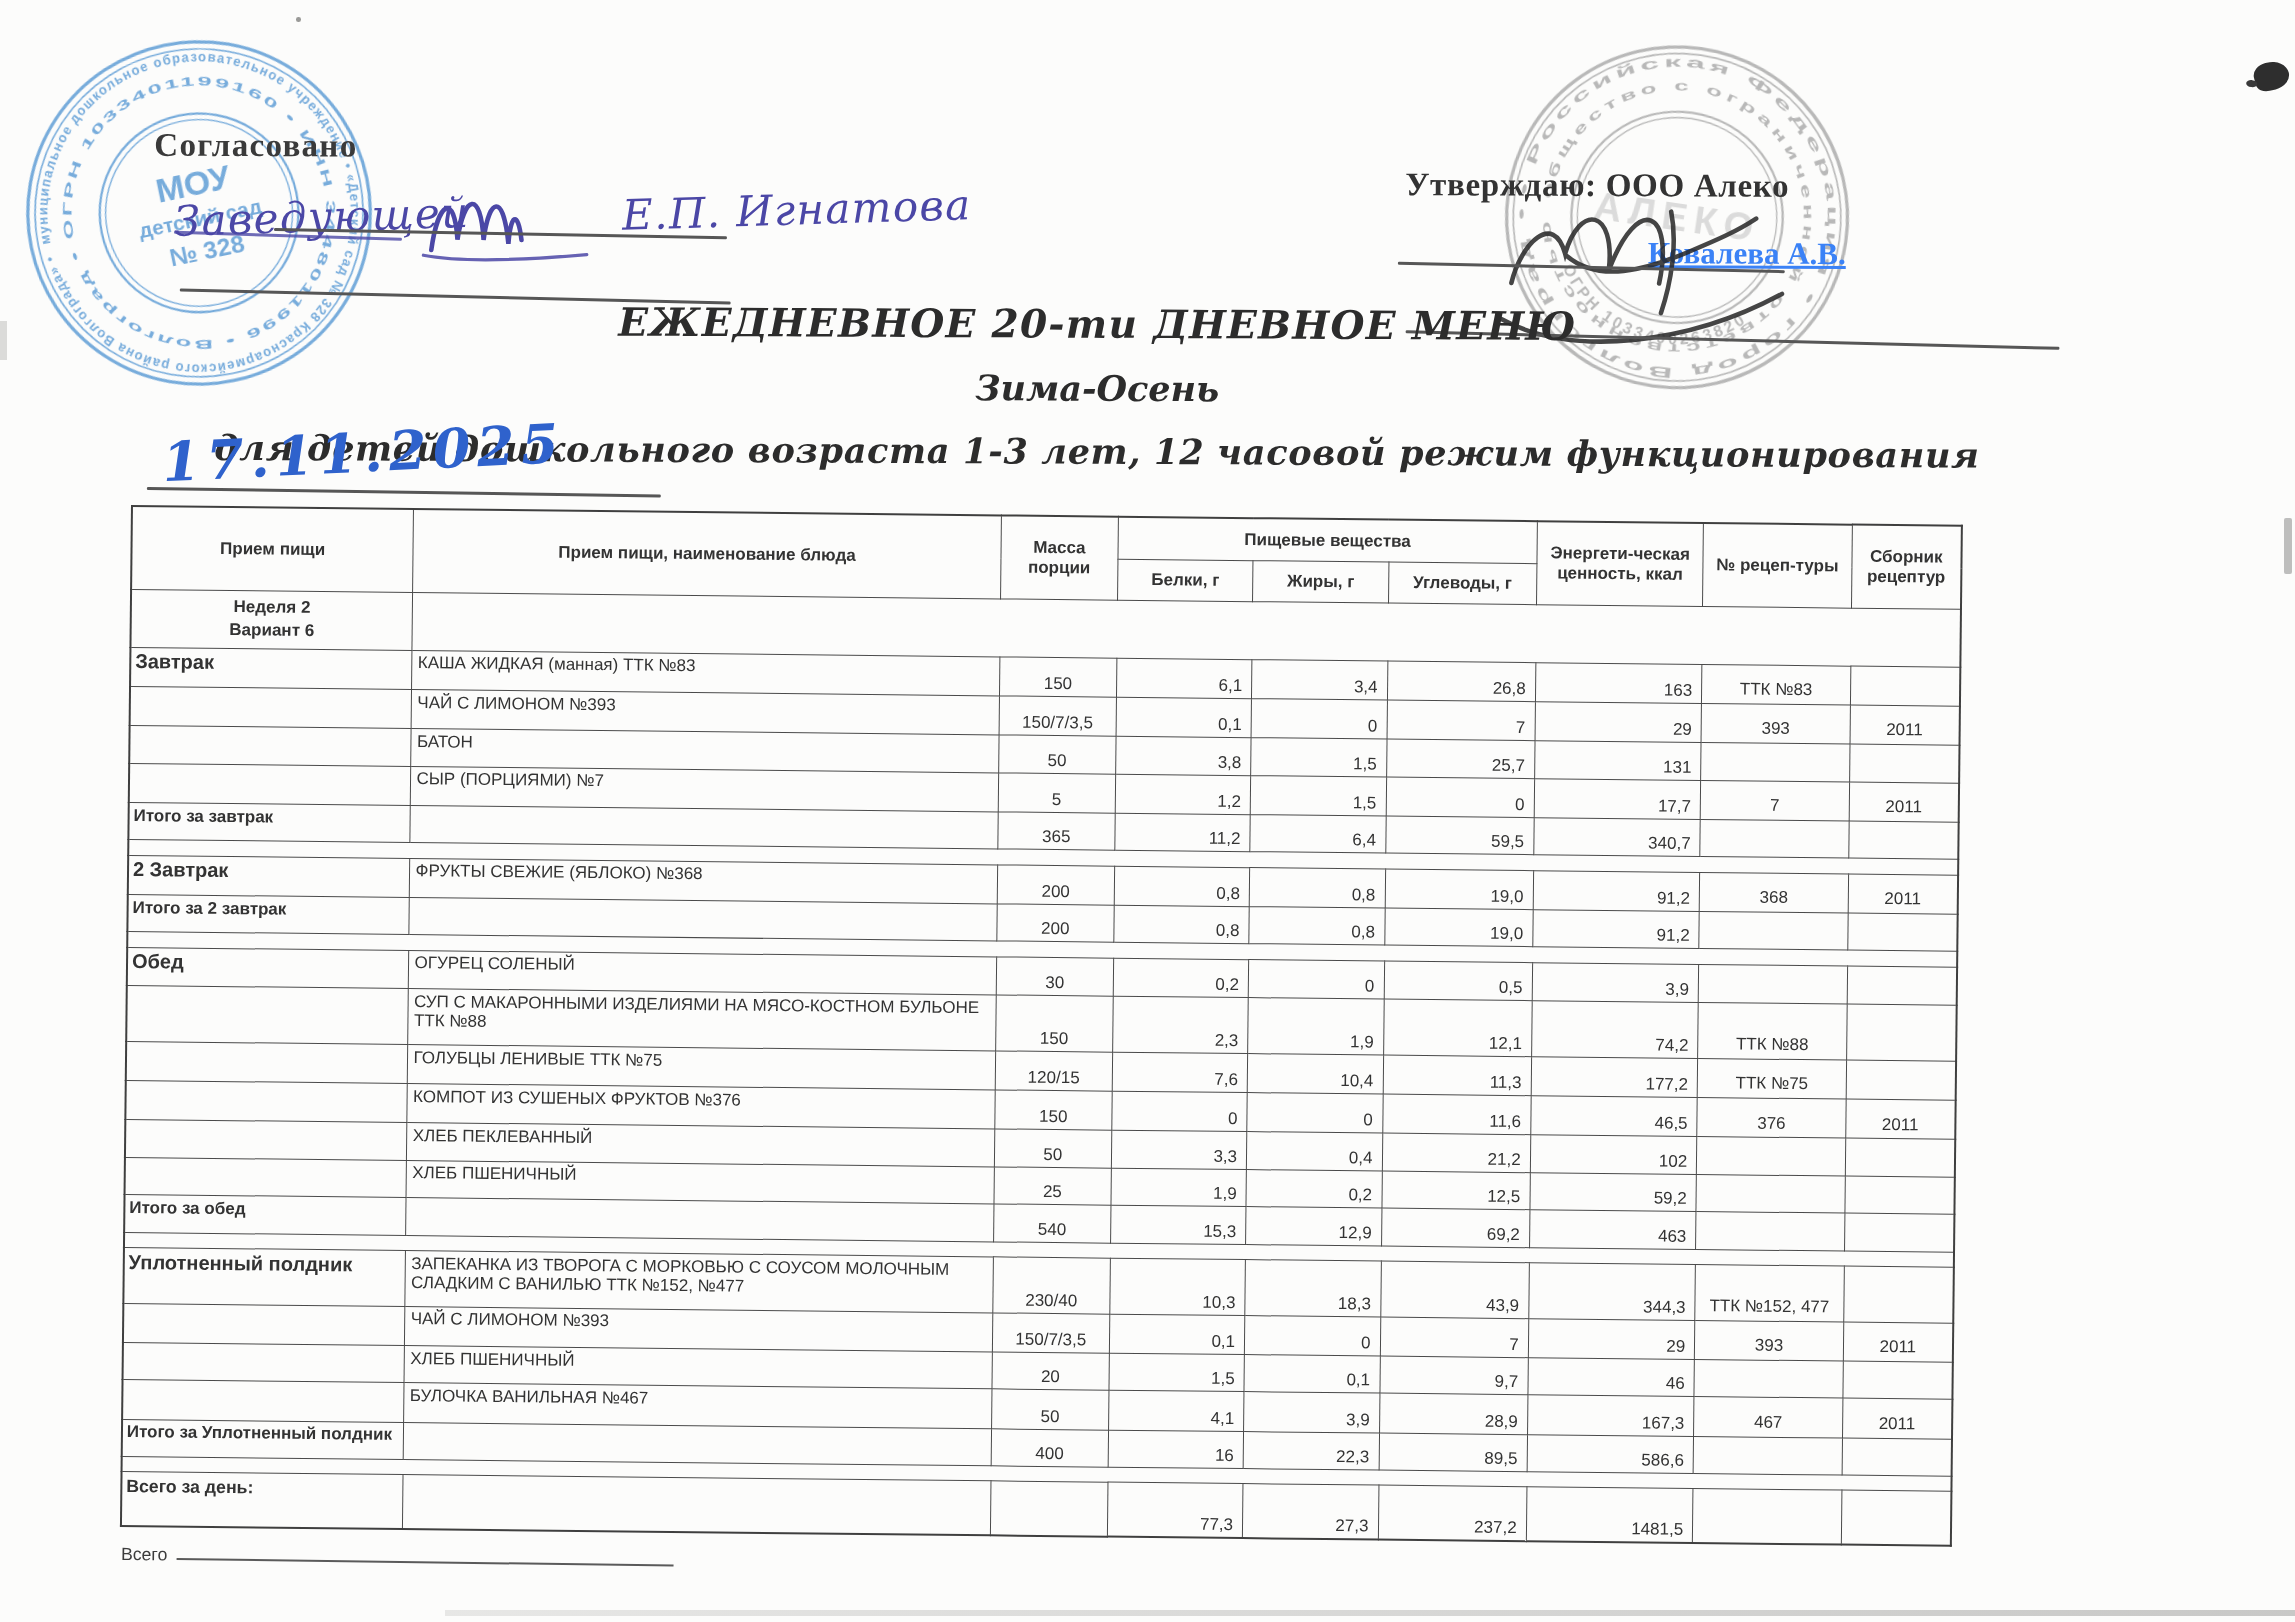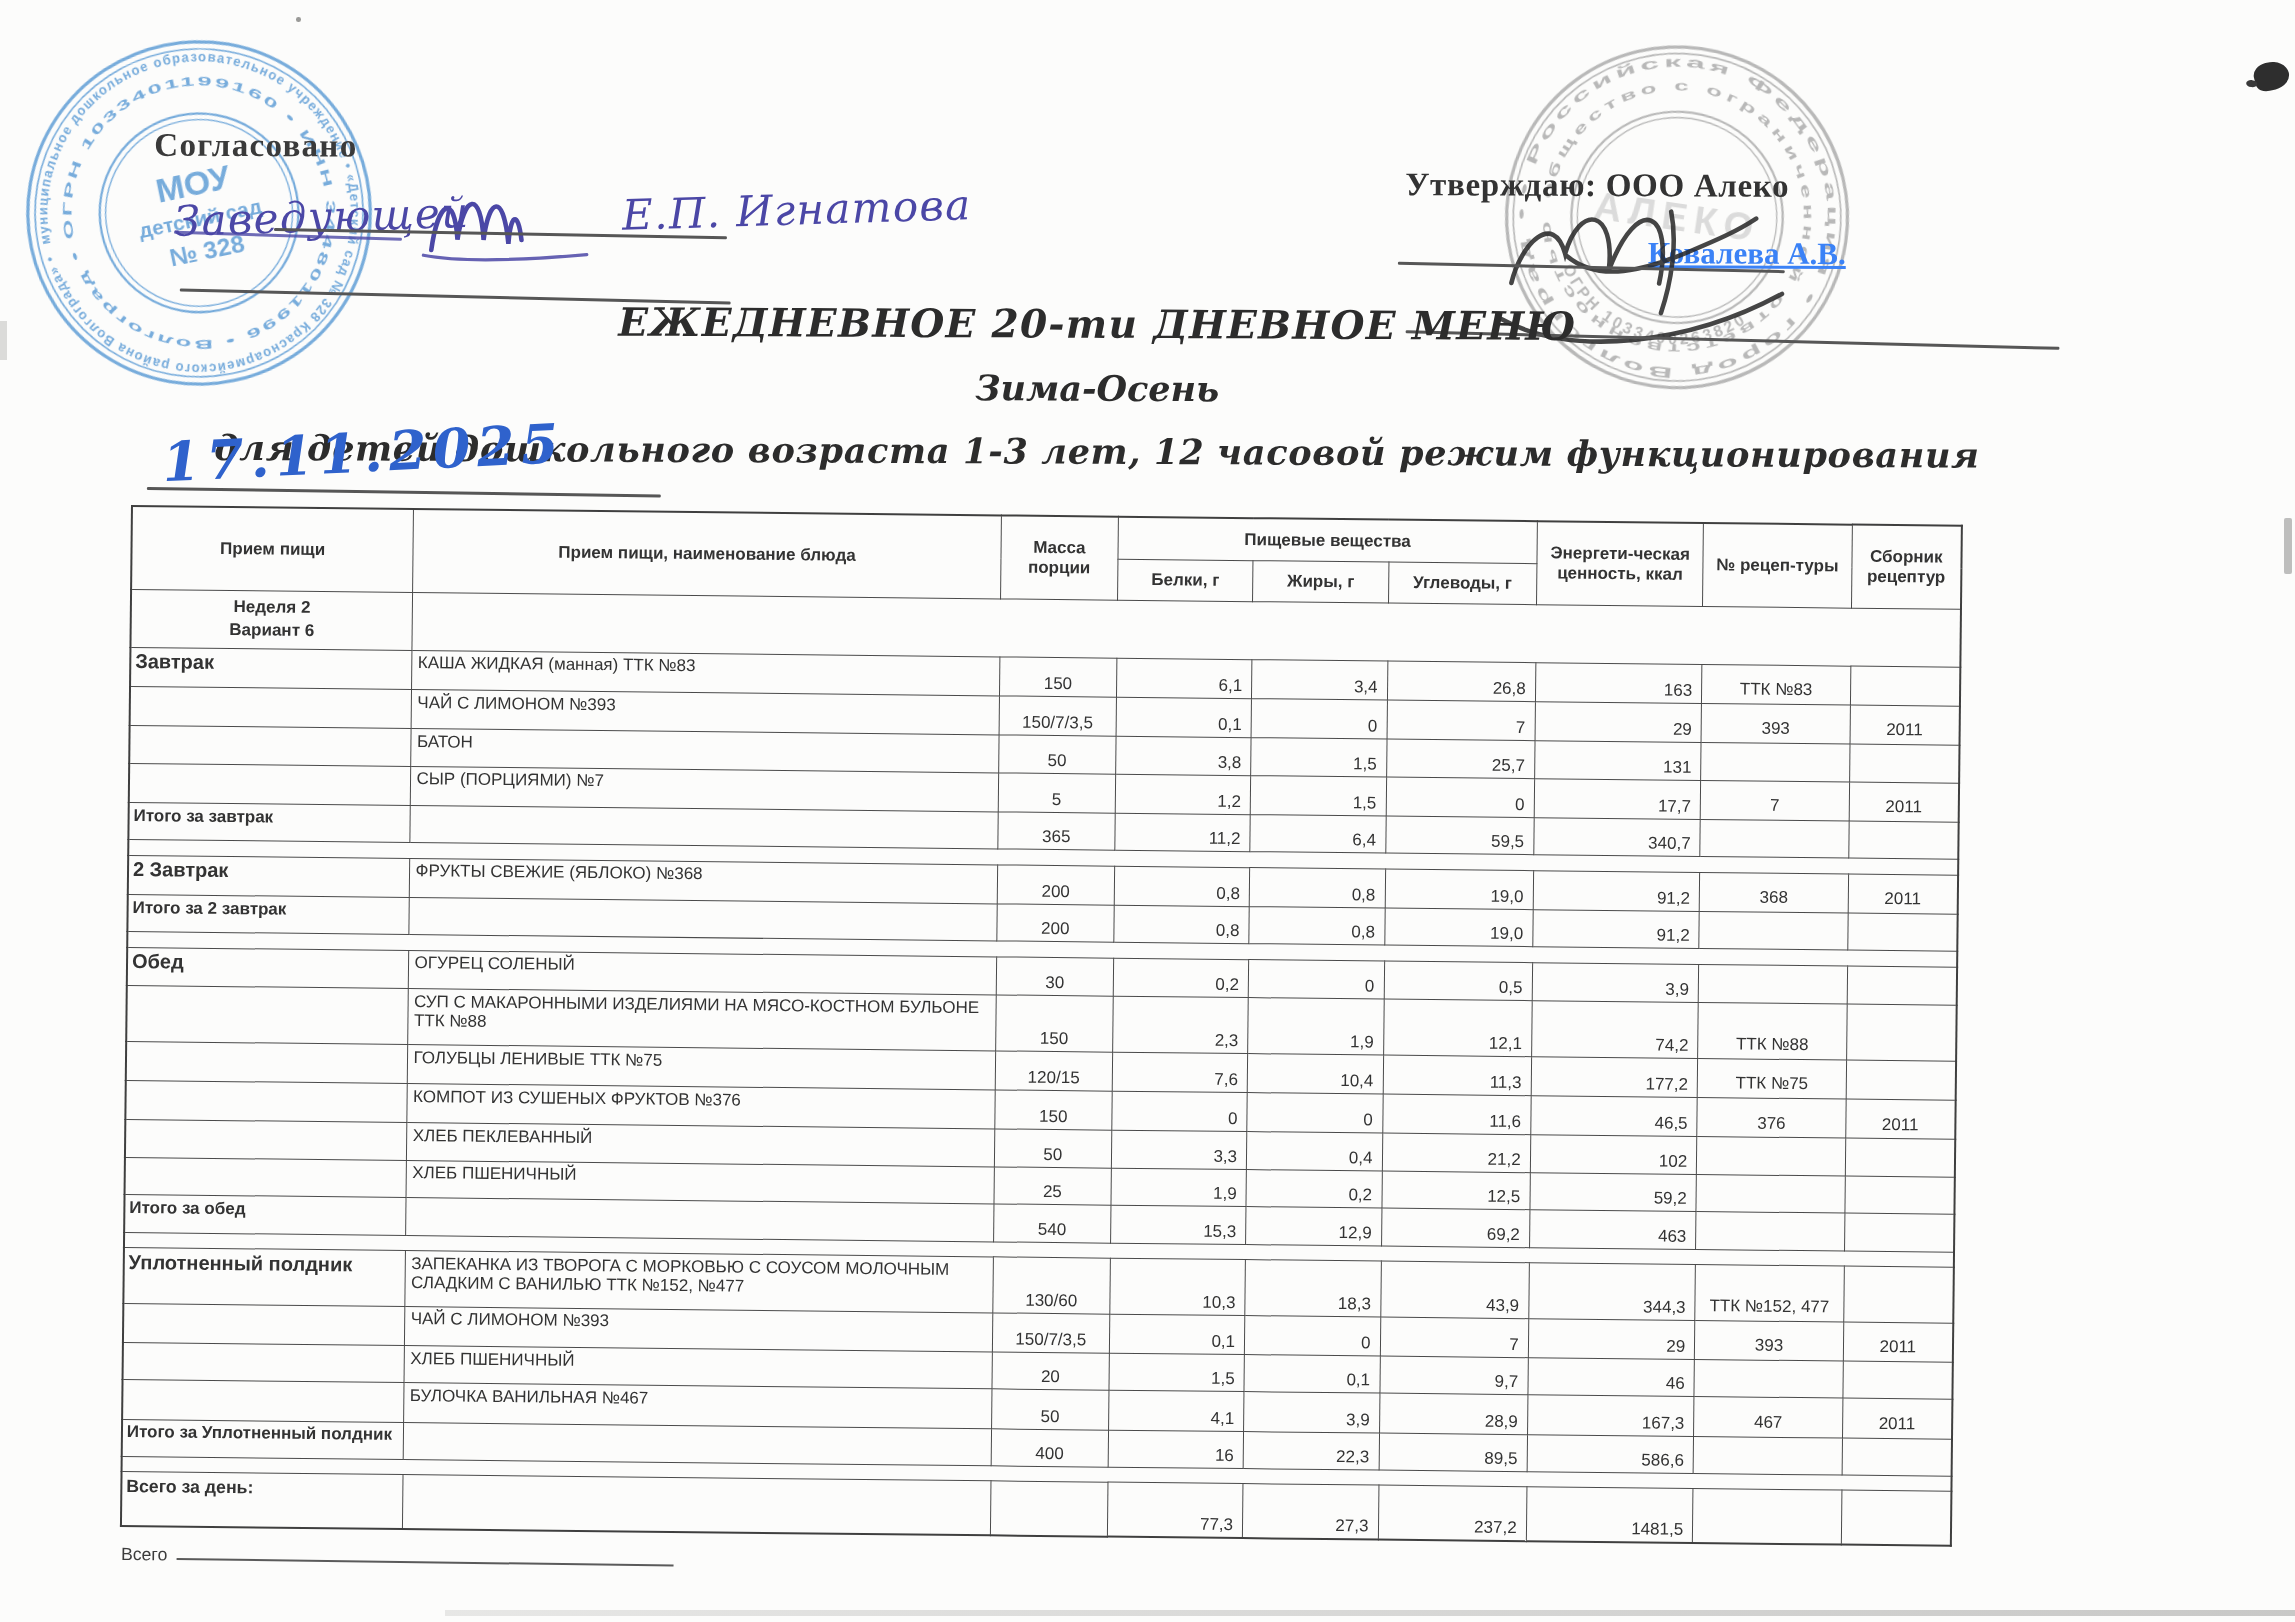--- a/index.html
+++ b/index.html
@@ -381,21 +381,21 @@
             <td class="c-num">463</td>
             <td class="c-rec"></td>
             <td class="c-src"></td>
           </tr>
           <tr class="spacer">
             <td class="" colspan="9"></td>
           </tr>
           <tr>
             <td class="c-meal section-label">Уплотненный полдник</td>
             <td class="c-dish">ЗАПЕКАНКА ИЗ ТВОРОГА С МОРКОВЬЮ С СОУСОМ МОЛОЧНЫМ СЛАДКИМ С ВАНИЛЬЮ ТТК №152, №477</td>
-            <td class="c-mass">130/60</td>
+            <td class="c-mass">230/40</td>
             <td class="c-num">10,3</td>
             <td class="c-num">18,3</td>
             <td class="c-num">43,9</td>
             <td class="c-num">344,3</td>
             <td class="c-rec">ТТК №152, 477</td>
             <td class="c-src"></td>
           </tr>
           <tr>
             <td class="c-meal"></td>
             <td class="c-dish">ЧАЙ С ЛИМОНОМ №393</td>

